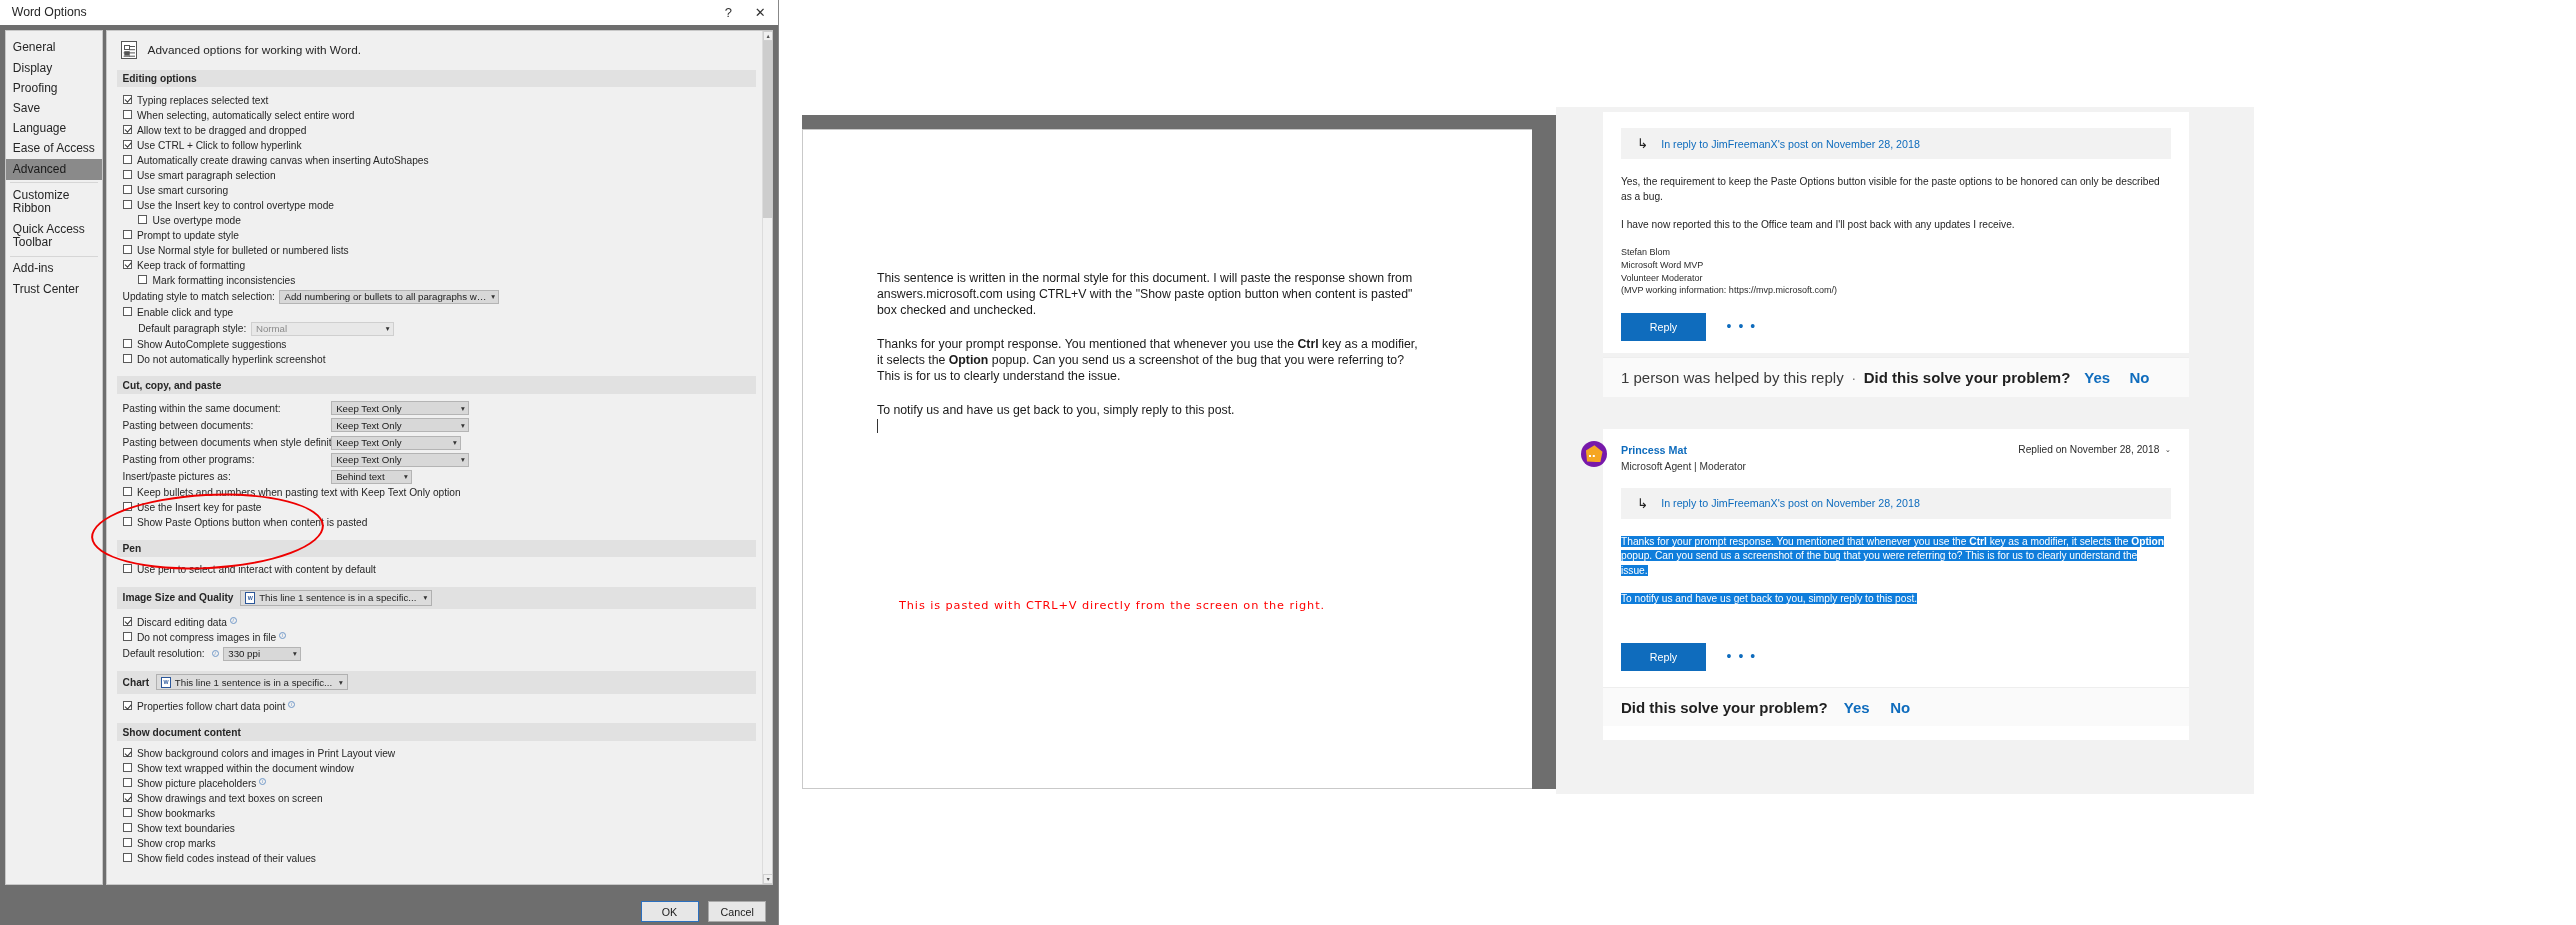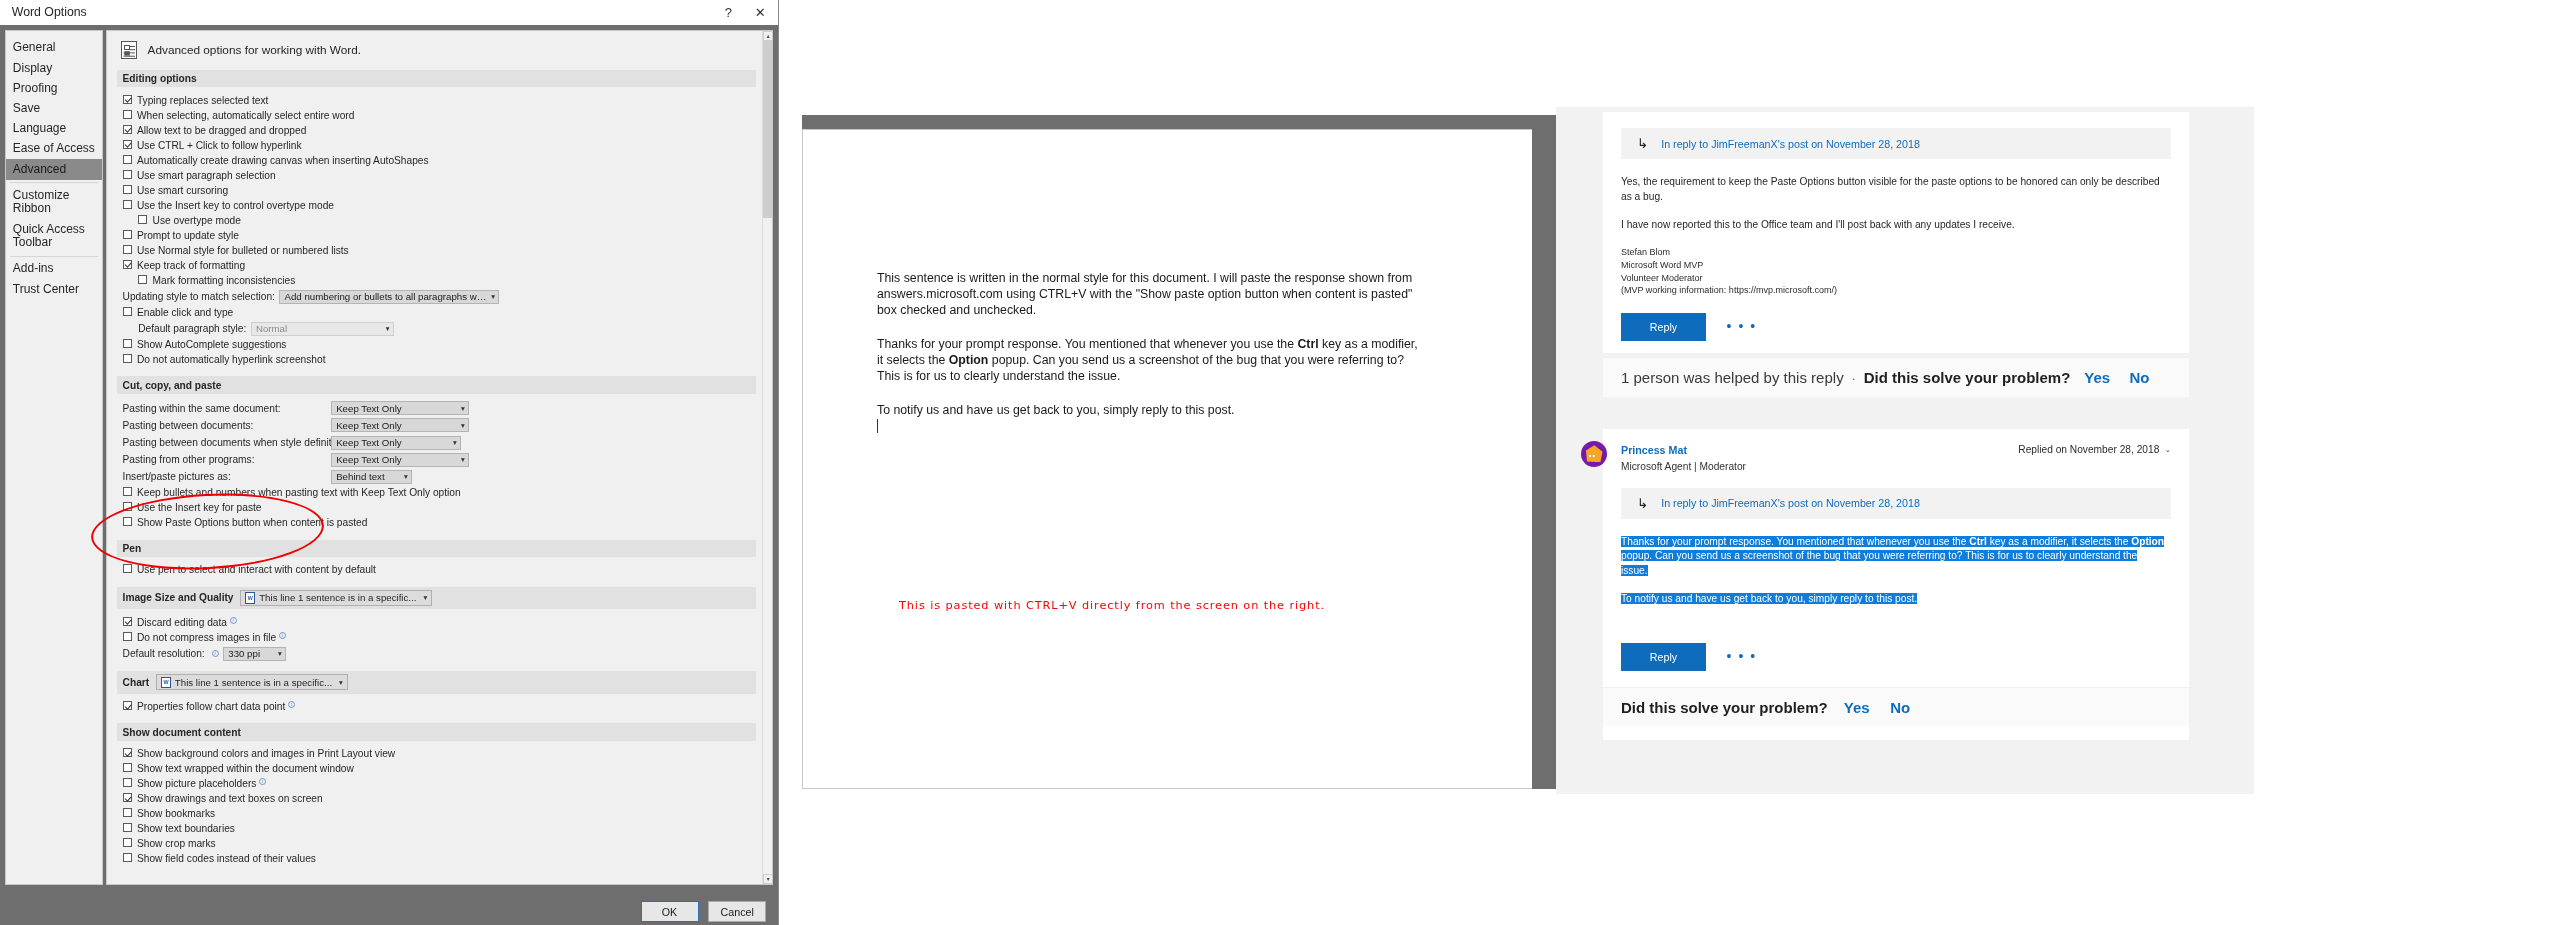--- a/index.html
+++ b/index.html
@@ -436,21 +436,21 @@
               <span class="info-i">i</span>
             </div>
             <div class="row">
               <span class="cb"></span>
               <span class="lbl">Do not compress images in file</span>
               <span class="info-i">i</span>
             </div>
             <div class="fieldrow">
               <span class="flabel">Default resolution:</span>
               <span class="info-i" style="margin-right:4.3px">i</span>
-              <span class="combo" style="width:63px">
+              <span class="combo" style="width:78px">
                 <span class="cv">330 ppi</span>
                 <span class="caret">▾</span>
               </span>
             </div>
 
             <div class="sec-head" style="margin-top:9px">
               <span>Chart</span>
               <span class="inline-combo">
                 <span class="mini-word-ico">W</span>
                 <span>This line 1 sentence is in a specific...</span>

